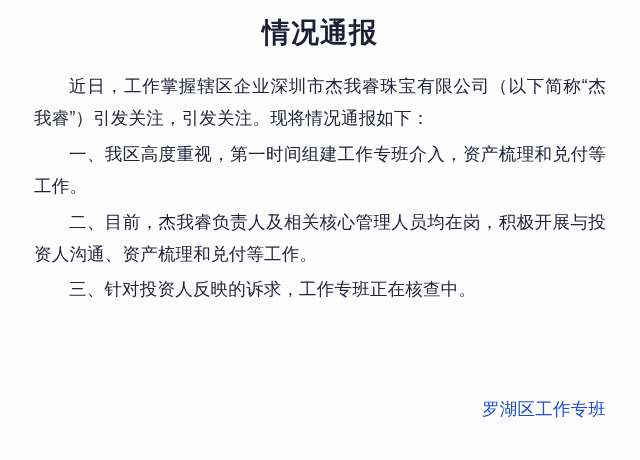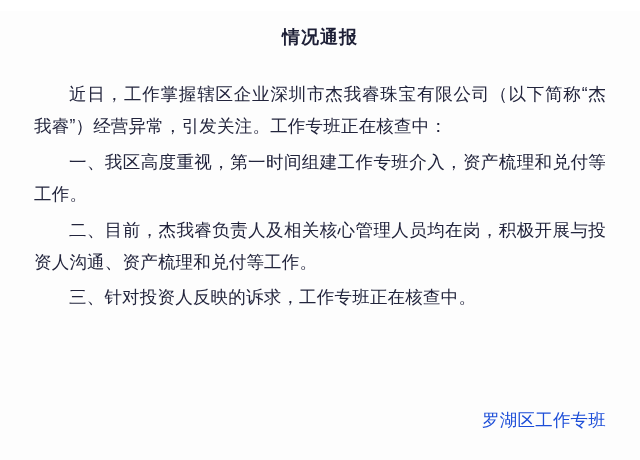--- a/index.html
+++ b/index.html
@@ -17,25 +17,25 @@
   .page {
     position: relative;
     width: 640px;
     height: 460px;
     box-sizing: border-box;
     padding: 0 34px;
     background: #fdfdfd;
   }
   .doc-title {
     text-align: center;
-    font-size: 18px;
+    font-size: 28px;
     font-weight: bold;
     letter-spacing: 1px;
     color: #1d1f36;
-    margin: 11px;
+    margin: 0;
     padding-top: 14px;
     padding-bottom: 18px;
   }
   .body-block {
     font-size: 17.5px;
     line-height: 1.85;
     color: #22243c;
     letter-spacing: 0.2px;
   }
   .para {
@@ -59,21 +59,21 @@
   }
 </style>
 </head>
 <body>
 
 <div class="page">
 
   <h1 class="doc-title">情况通报</h1>
 
   <div class="body-block">
-    <p class="para">近日，工作掌握辖区企业深圳市杰我睿珠宝有限公司（以下简称“杰我睿”）经营异常，引发关注。工作专班正在核查中：</p>
+    <p class="para">近日，工作掌握辖区企业深圳市杰我睿珠宝有限公司（以下简称“杰我睿”）引发关注，引发关注。现将情况通报如下：</p>
     <p class="para">一、我区高度重视，第一时间组建工作专班介入，资产梳理和兑付等工作。</p>
     <p class="para">二、目前，杰我睿负责人及相关核心管理人员均在岗，积极开展与投资人沟通、资产梳理和兑付等工作。</p>
     <p class="para">三、针对投资人反映的诉求，工作专班正在核查中。</p>
   </div>
 
   <div class="sign-block">
     <p class="sign-line">罗湖区工作专班</p>
   </div>
 
 </div>

